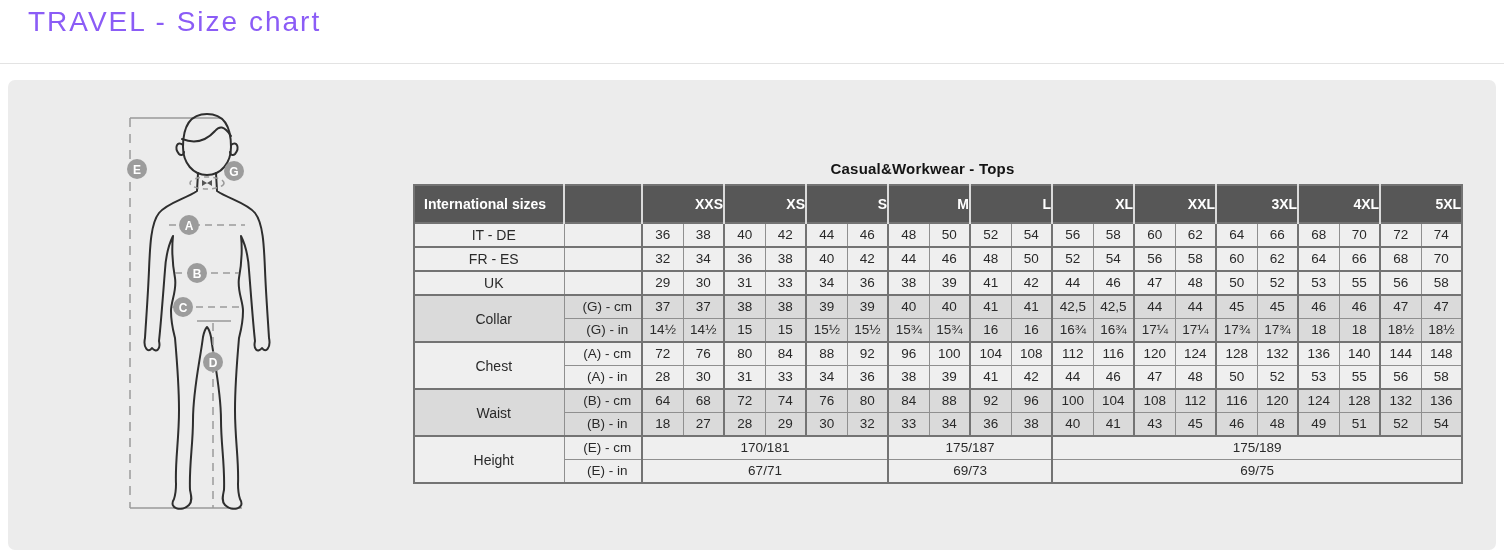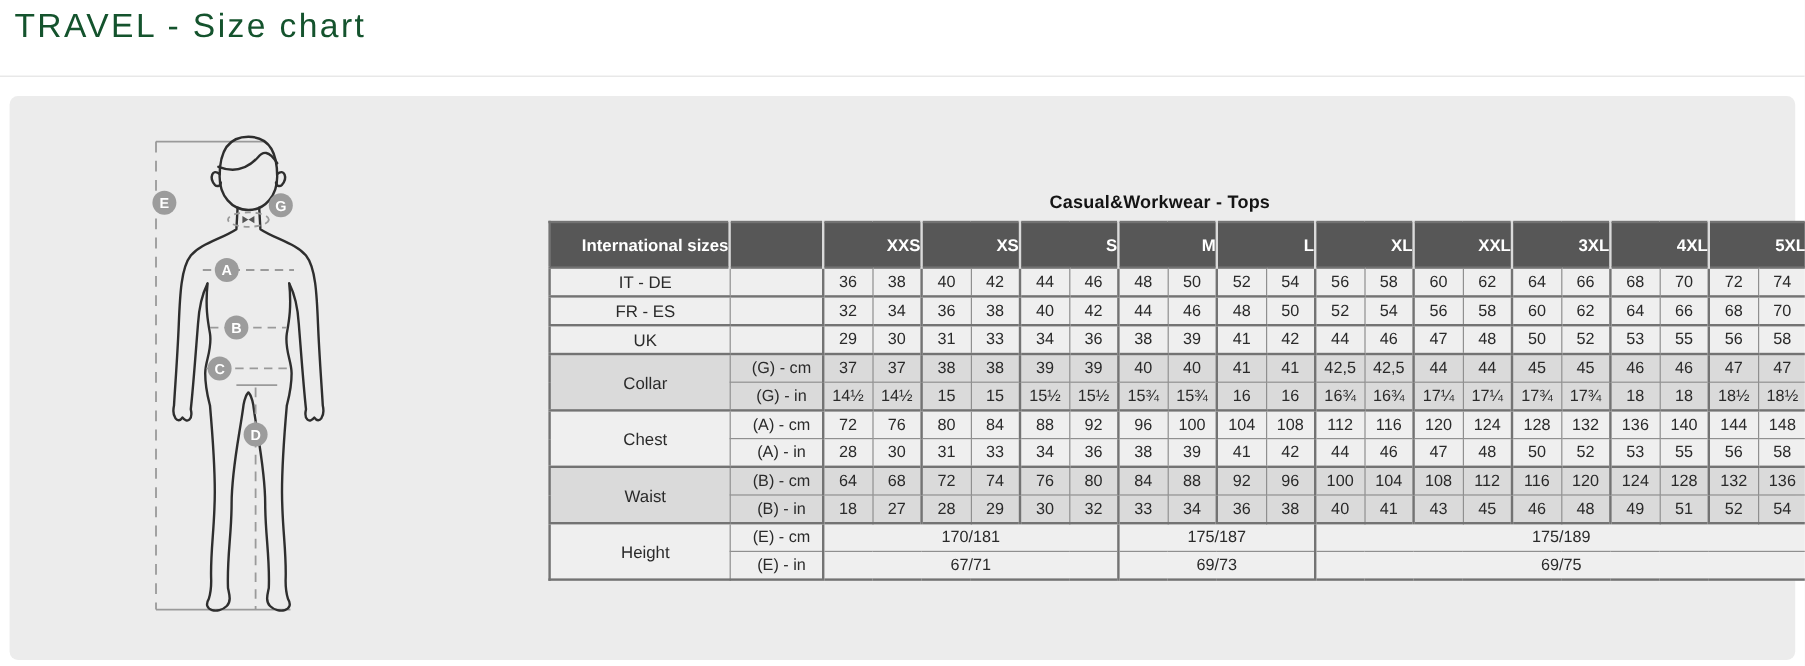--- a/index.html
+++ b/index.html
@@ -1,36 +1,36 @@
 <!DOCTYPE html>
 <html><head>
 <meta charset="utf-8">
 <style>
   html,body{margin:0;padding:0;}
   body{
     width:1504px;height:555px;position:relative;background:#ffffff;
     font-family:"Liberation Sans", sans-serif;overflow:hidden;
   }
   .page-title{
-    position:absolute;left:12px;top:6px;
-    font-size:28px;font-weight:300;letter-spacing:2px;color:#14532d;
+    position:absolute;left:28px;top:6px;
+    font-size:28px;font-weight:300;letter-spacing:2px;color:#8b5cf6;
   }
   .title-sep{
     position:absolute;left:0;top:63px;width:1504px;height:0;
     border-top:1px solid #e3e3e3;
   }
   .panel{
     position:absolute;left:8px;top:80px;width:1488px;height:470px;
     background:#ececec;border-radius:7px;
   }
   .figure-wrap{
     position:absolute;left:97px;top:15px;width:230px;height:435px;
   }
   .table-wrap{
-    position:absolute;left:405px;top:80px;width:1019px;margin-left:44px;
+    position:absolute;left:405px;top:80px;width:1019px;
   }
   .table-title{
     text-align:center;font-size:15px;font-weight:bold;color:#141414;
     margin-bottom:7px;letter-spacing:0.2px;
   }
   table.size-table{
     border-collapse:collapse;table-layout:fixed;width:1048px;
     border:2px solid #737373;
   }
   .size-table col.c-label{width:150px;}
@@ -39,21 +39,21 @@
   .size-table th, .size-table td{
     padding:0;height:22px;font-size:13.5px;color:#2a2a2a;
     text-align:center;vertical-align:middle;line-height:1;
     border:1px solid #8f8f8f;
   }
   .size-table thead th{
     background:#575757;color:#ffffff;height:36px;font-size:14px;
     font-weight:bold;border:1px solid #575757;border-left:2px solid #dadada;text-align:right;
   }
   .size-table thead th:first-child{
-    text-align:right;padding-left:9px;border-left:1px solid #575757;
+    text-align:left;padding-left:9px;border-left:1px solid #575757;
   }
   .size-table td.cell-label{
     text-align:center;padding-left:9px;font-size:14px;
   }
   .size-table td.cell-sub{
     text-align:center;padding-left:9px;font-size:13.5px;
   }
   tr.shade-light td{background:#efefef;}
   tr.shade-dark td{background:#dadada;}
   tr.major td{border-top:2px solid #737373;}

